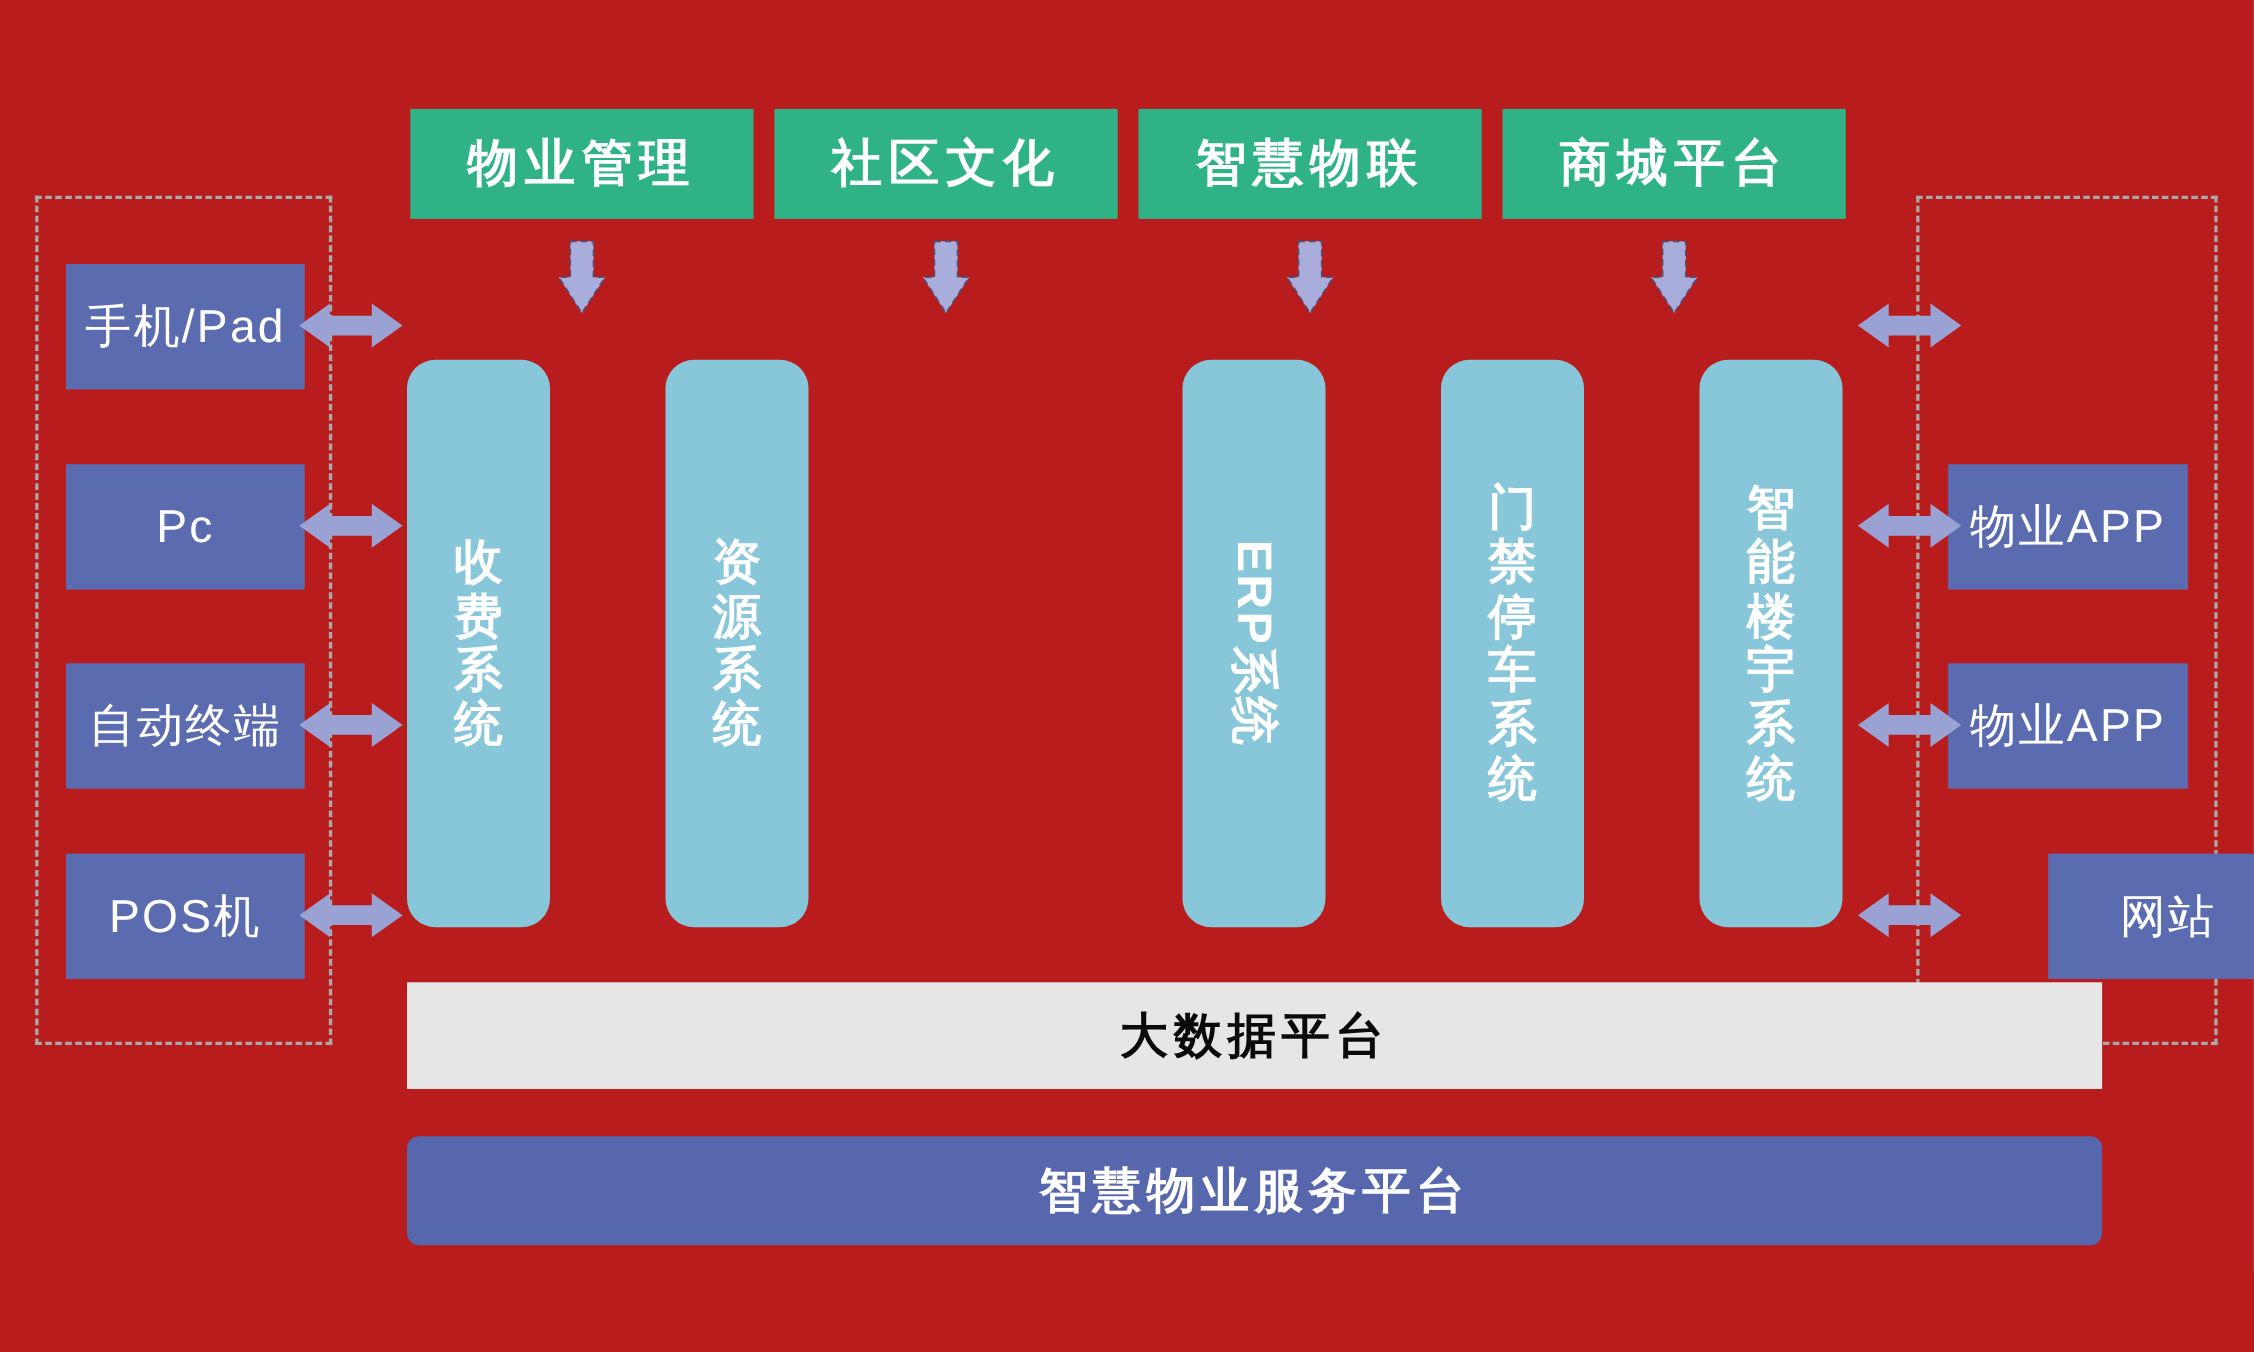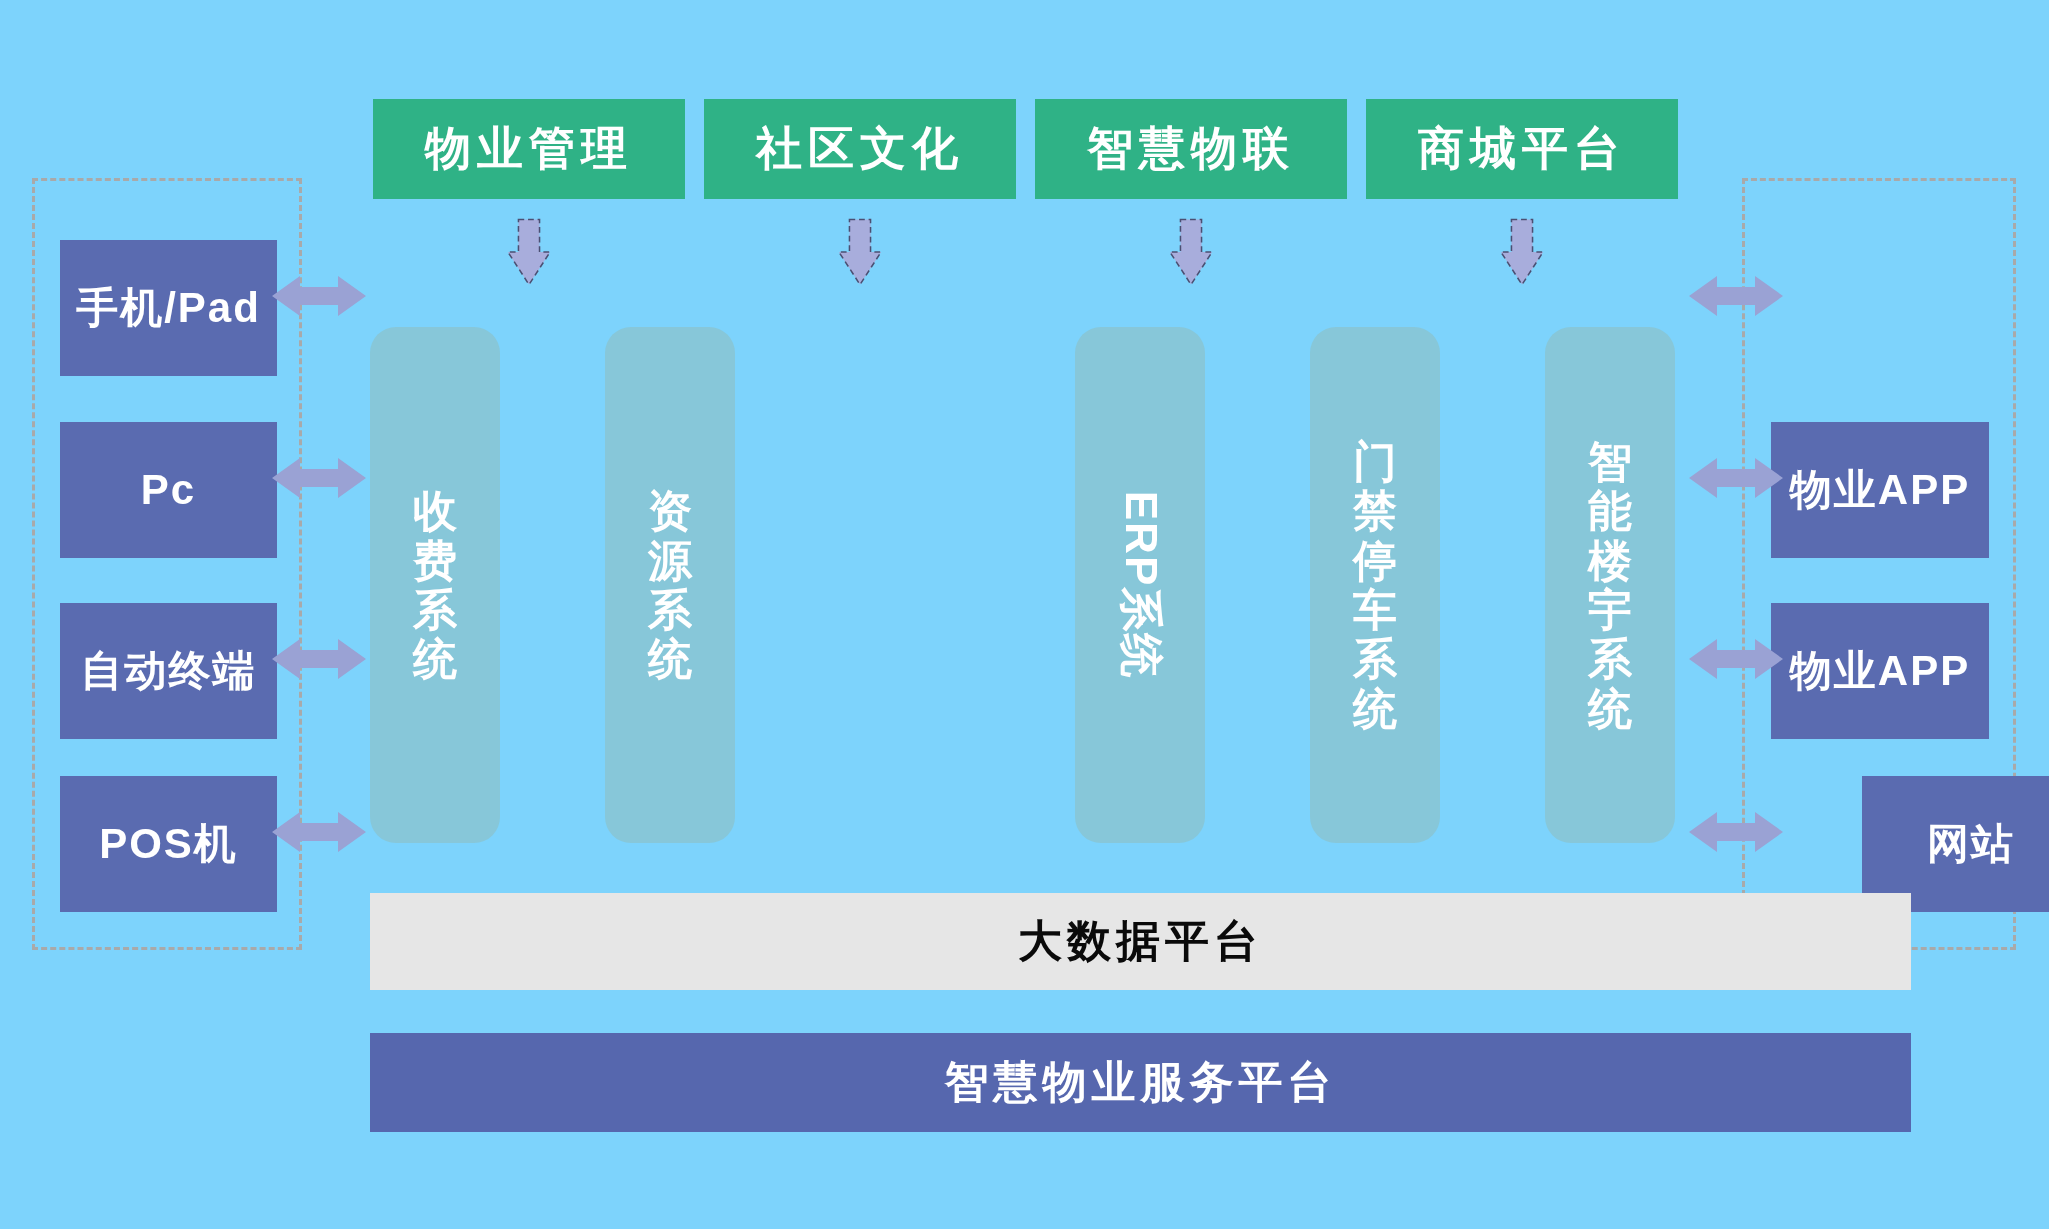--- a/index.html
+++ b/index.html
@@ -1,20 +1,20 @@
 <!DOCTYPE html>
 <html style="--green: #2fb286; --teal: #87c7d9; --boxpurple: #5a6bb0; --barpurple: #5667ae; --graybar: #e6e6e6; --arrowlight: #a8addc; --arrowmid: #9aa2d4; --dash: #a9a9a9;"><head>
 <meta charset="utf-8">
 <style>
   html, body { margin: 0; padding: 0; background: #ffffff; }
   .canvas {
     position: relative;
     width: 2049px;
     height: 1229px;
-    background: #7dd3fc;
+    background: #b91c1c;
     overflow: hidden;
     font-family: "Liberation Sans", "DejaVu Sans", sans-serif;
   }
 
   
   .module-box {
     position: absolute;
     top: 99px; height: 100px; width: 312px;
     background: var(--green);
     color: #ffffff;
@@ -27,25 +27,25 @@
     position: absolute;
     top: 178px; height: 772px;
     border: 3px dashed var(--dash);
     box-sizing: border-box;
     background: transparent;
   }
 
   
   .terminal-box {
     position: absolute;
-    width: 217px; height: 136px;
+    width: 217px; height: 114px;
     background: var(--boxpurple);
     color: #ffffff;
     display: flex; align-items: center; justify-content: center;
-    font-size: 42px; font-weight: bold; letter-spacing: 2px;
+    font-size: 42px; font-weight: normal; letter-spacing: 2px;
   }
 
   
   .sys-col {
     position: absolute;
     top: 327px; height: 516px; width: 130px;
     background: var(--teal);
     display: flex; align-items: center; justify-content: center; border-radius: 26px;
   }
   .sys-label-up {
@@ -65,21 +65,21 @@
   }
 
   
   .bar {
     position: absolute;
     left: 370px; width: 1541px;
     display: flex; align-items: center; justify-content: center;
     font-size: 44px; font-weight: bold; letter-spacing: 5px;
   }
   .bar-bigdata { top: 893px; height: 97px; background: var(--graybar); color: #0a0a0a; }
-  .bar-service { top: 1033px; height: 99px; background: var(--barpurple); color: #ffffff; }
+  .bar-service { top: 1033px; height: 99px; background: var(--barpurple); color: #ffffff; border-radius: 11px; }
 
   
   .down-arrow { position: absolute; top: 216px; width: 46px; height: 72px; }
   .down-arrow polygon {
     fill: var(--arrowlight);
     stroke: #4b4f72; stroke-width: 1.6; stroke-dasharray: 6 4;
   }
   .dbl-arrow { position: absolute; width: 98px; height: 48px; }
   .dbl-arrow polygon { fill: var(--arrowmid); }
 </style>

